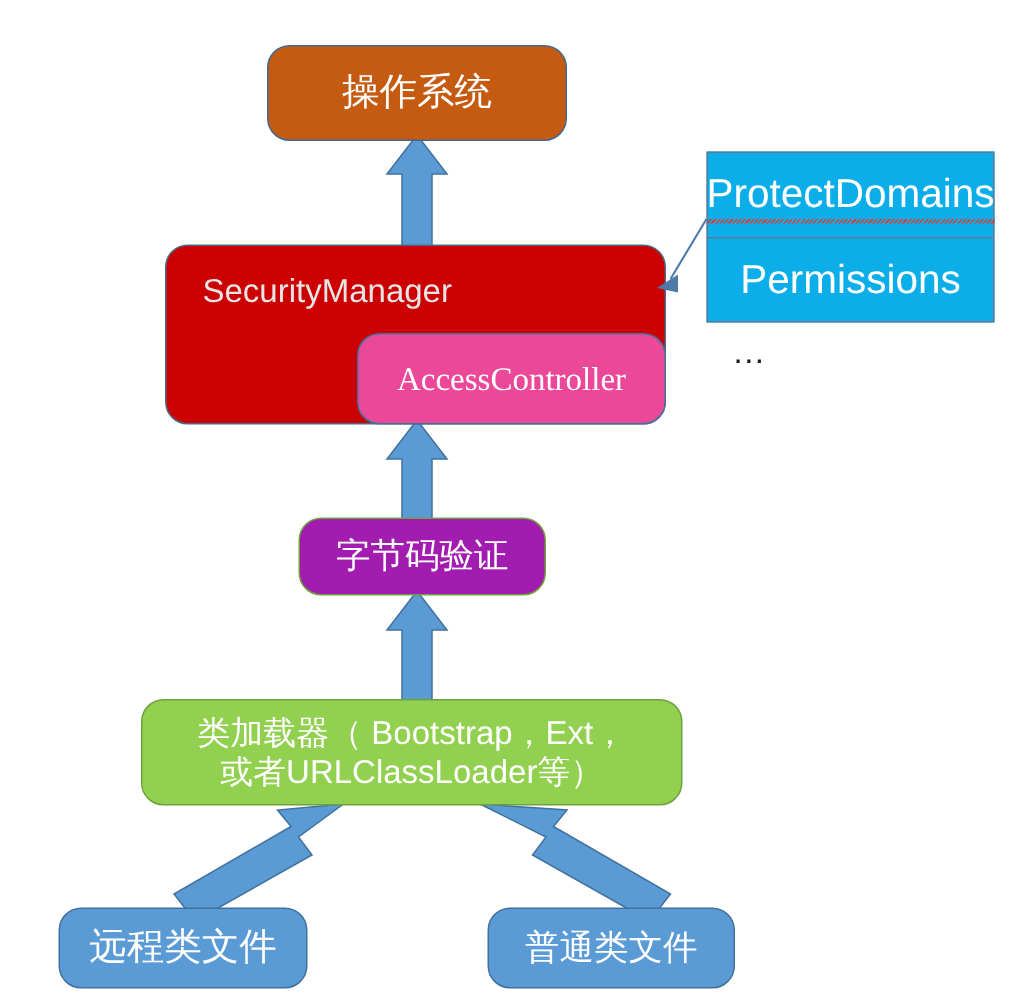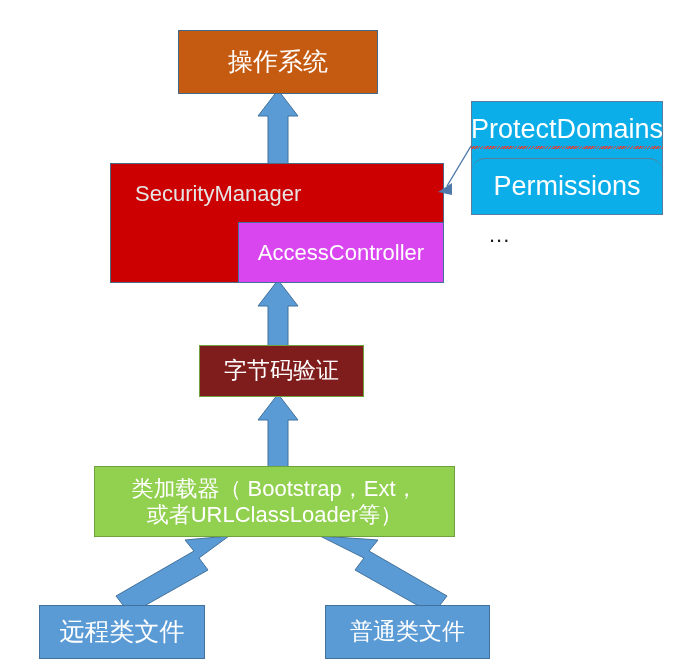--- a/index.html
+++ b/index.html
@@ -21,20 +21,21 @@
   .node {
     position: absolute;
     box-sizing: border-box;
     display: flex;
     align-items: center;
     justify-content: center;
     text-align: center;
     color: #ffffff;
     line-height: 1.18;
     z-index: 3;
+    border-radius: 15px;
   }
 
   
   #node-os {
     left: 178px; top: 30px; width: 200px; height: 64px;
     background: #C55A11;
     border: 1px solid #44688C;
     font-size: 25px;
   }
 
@@ -49,24 +50,25 @@
   #node-securitymanager .sm-label {
     position: absolute;
     left: 24px; top: 17px;
     font-size: 22px;
     color: #e5e5e5;
   }
 
   
   #node-accesscontroller {
     left: 238px; top: 222px; width: 206px; height: 61px;
-    background: #d946ef;
+    background: #ec4899;
     border: 1px solid #41719C;
     font-size: 22px;
     z-index: 4;
+    font-family: Liberation Serif, serif;
   }
 
   
   #node-domainstack {
     position: absolute;
     left: 471px; top: 101px; width: 192px; height: 114px;
     border: 1px solid #5B7C9B;
     box-sizing: border-box;
     background: #0BAEE8;
     z-index: 3;
@@ -76,21 +78,20 @@
     height: 50%;
     display: flex;
     align-items: center;
     justify-content: center;
     color: #ffffff;
     font-size: 27px;
     position: relative;
   }
   #node-domainstack .cell + .cell {
     border-top: 1px solid #5B7C9B;
-    border-radius: 13px;
   }
   .spellcheck {
     position: relative;
     display: inline-block;
     padding-bottom: 1px;
   }
   .spellcheck::after {
     content: "";
     position: absolute;
     left: 0; right: 0; bottom: -3px;
@@ -106,21 +107,21 @@
     left: 489px; top: 222px;
     font-size: 22px;
     color: #1a1a1a;
     letter-spacing: 1px;
     z-index: 3;
   }
 
   
   #node-bytecode {
     left: 199px; top: 345px; width: 165px; height: 52px;
-    background: #7f1d1d;
+    background: #a21caf;
     border: 1px solid #6FA23C;
     font-size: 23px;
   }
 
   
   #node-classloader {
     left: 94px; top: 466px; width: 361px; height: 71px;
     background: #92D050;
     border: 1px solid #6FA23C;
     font-size: 22px;

